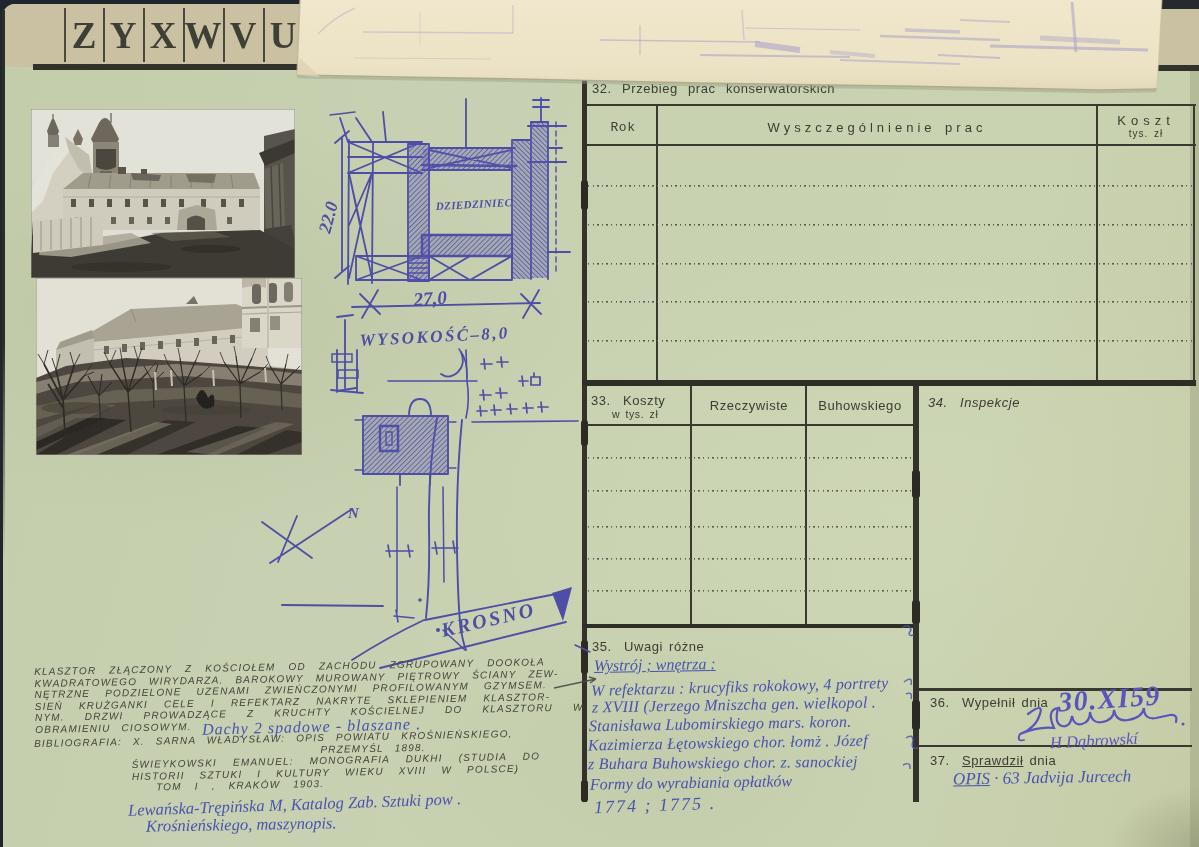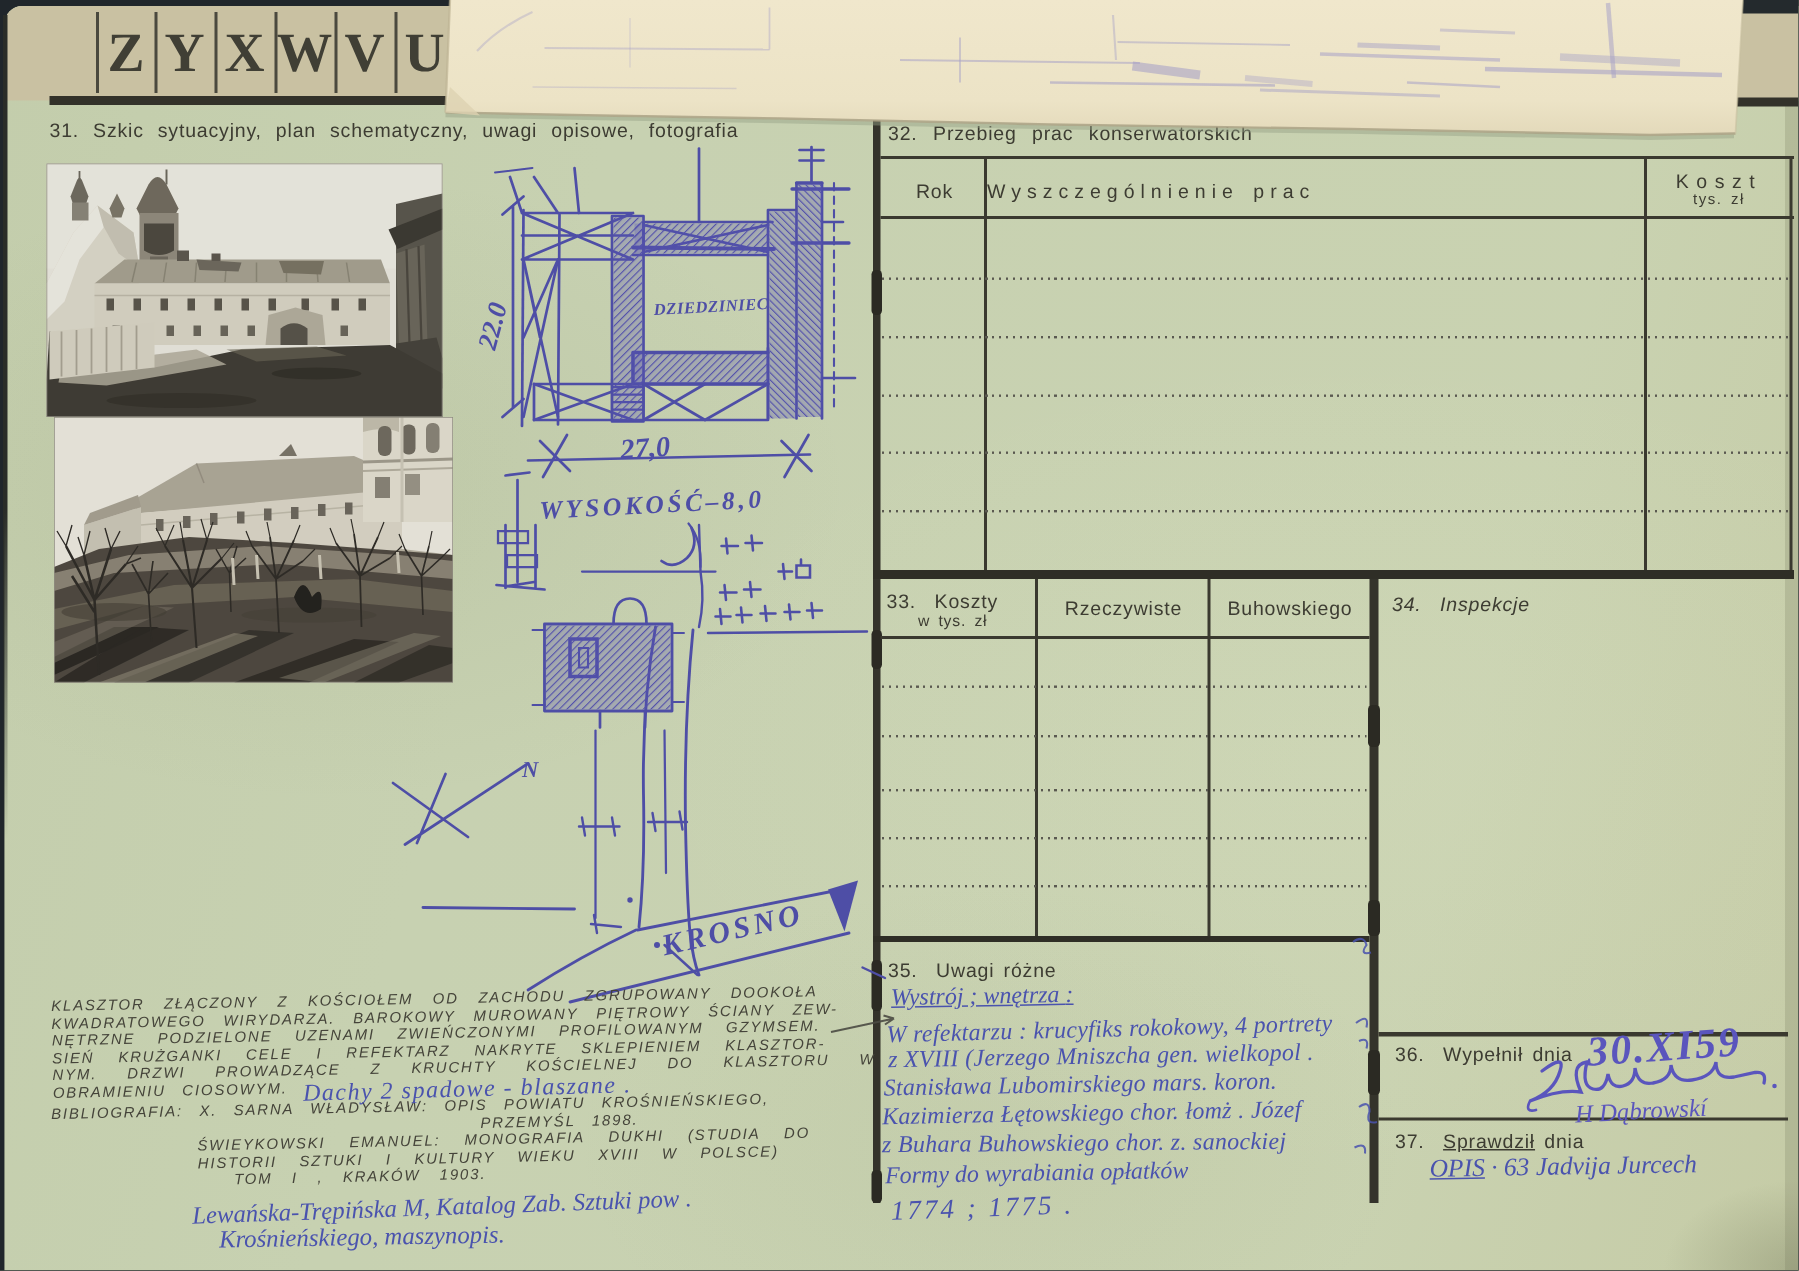--- a/index.html
+++ b/index.html
@@ -51,21 +51,20 @@
   <div class="abs" style="left:183px;top:18px;width:40px;text-align:center;font-family:'Liberation Serif',serif;font-weight:bold;font-size:37px;color:#403f35;line-height:36px;">W</div>
 
   <div class="abs" style="left:223px;top:18px;width:40px;text-align:center;font-family:'Liberation Serif',serif;font-weight:bold;font-size:37px;color:#403f35;line-height:36px;">V</div>
 
   <div class="abs" style="left:263px;top:18px;width:40px;text-align:center;font-family:'Liberation Serif',serif;font-weight:bold;font-size:37px;color:#403f35;line-height:36px;">U</div>
 
   <div class="abs" style="left:33px;top:64px;width:267px;height:6px;background:#33322a;"></div>
 
   <div class="abs" style="left:1158px;top:65px;width:41px;height:6px;background:#33322a;"></div>
 
-  <div class="lbl" style="left:33px;top:79px;word-spacing:0.5px;">31.&nbsp; Szkic&nbsp; sytuacyjny,&nbsp; plan&nbsp; schematyczny,&nbsp; uwagi&nbsp; opisowe,&nbsp; fotografia</div>
 
   <div class="abs" style="left:582px;top:76px;width:5px;height:726px;background:#34332b;"></div>
   <div class="abs" style="left:581px;top:180px;width:7px;height:30px;background:#2b2a23;border-radius:3px;"></div>
   <div class="abs" style="left:581px;top:420px;width:7px;height:26px;background:#2b2a23;border-radius:3px;"></div>
   <div class="abs" style="left:581px;top:640px;width:7px;height:34px;background:#2b2a23;border-radius:3px;"></div>
   <div class="abs" style="left:581px;top:780px;width:7px;height:22px;background:#2b2a23;border-radius:3px;"></div>
 
   <div class="abs" style="left:913px;top:384px;width:6px;height:418px;background:#34332b;"></div>
   <div class="abs" style="left:912px;top:470px;width:8px;height:28px;background:#2b2a23;border-radius:3px;"></div>
   <div class="abs" style="left:912px;top:600px;width:8px;height:24px;background:#2b2a23;border-radius:3px;"></div>
@@ -84,23 +83,23 @@
   <div class="ln" style="left:1096px;top:104px;width:2px;height:278px;"></div>
 
   <div class="dot" style="left:588px;top:185px;width:606px;"></div>
   <div class="dot" style="left:588px;top:224px;width:606px;"></div>
   <div class="dot" style="left:588px;top:263px;width:606px;"></div>
   <div class="dot" style="left:588px;top:301px;width:606px;"></div>
   <div class="dot" style="left:588px;top:340px;width:606px;"></div>
 
   <div class="abs" style="left:582px;top:380px;width:614px;height:6px;background:#2f2e26;"></div>
 
-  <div class="lbl" style="left:590px;top:120px;width:66px;text-align:center;">Rok</div>
-
-  <div class="lbl" style="left:658px;top:120px;width:438px;letter-spacing:4px;">Wyszczególnienie prac</div>
+  <div class="lbl" style="left:590px;top:120px;width:66px;text-align:center;font-family:Liberation Mono, monospace;">Rok</div>
+
+  <div class="lbl" style="left:658px;top:120px;width:438px;text-align:center;letter-spacing:4px;">Wyszczególnienie prac</div>
 
   <div class="lbl" style="left:1098px;top:113px;width:96px;text-align:center;letter-spacing:5px;">Koszt</div>
   <div class="lbl" style="left:1098px;top:128px;width:96px;text-align:center;font-size:10px;letter-spacing:1px;">tys. zł</div>
 
   <div class="lbl" style="left:591px;top:393px;">33.&nbsp; Koszty</div>
   <div class="lbl" style="left:612px;top:408px;font-size:10.5px;">w tys. zł</div>
   <div class="lbl" style="left:692px;top:398px;width:114px;text-align:center;">Rzeczywiste</div>
   <div class="lbl" style="left:807px;top:398px;width:106px;text-align:center;">Buhowskiego</div>
 
   <div class="ln" style="left:587px;top:424px;width:326px;height:2px;"></div>

